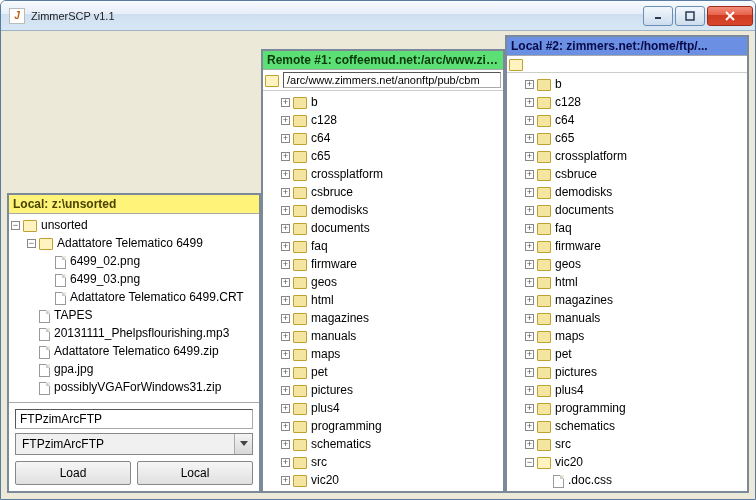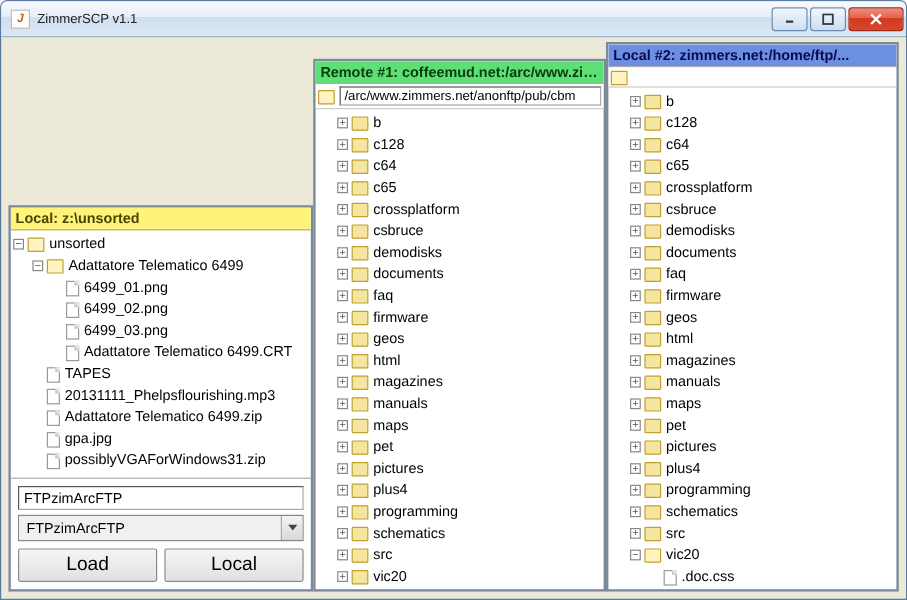--- a/index.html
+++ b/index.html
@@ -186,21 +186,21 @@
   background: linear-gradient(#f4f4f4,#d8d8d8);
   border-left: 1px solid #aaa;
   display: flex; align-items: center; justify-content: center;
 }
 .btn-row { display: flex; gap: 6px; }
 .btn {
   flex: 1;
   padding: 4px 15px;
   border: 1px solid #888;
   background: linear-gradient(#f6f6f6,#e0e0e0);
-  font-size: 16px;
+  font-size: 12px;
   text-align: center;
   cursor: pointer;
   border-radius: 2px;
 }
 </style>
 </head>
 <body>
 
 <div class="window">
   <div class="titlebar">
@@ -240,26 +240,20 @@
           <div class="tree-row">
             <span class="indent" style="width: 16px;"></span>
             <span class="toggle">−</span>
             <span class="node-icon folder open"></span>
             <span>Adattatore Telematico 6499</span>
           </div>
           <div class="tree-row">
             <span class="indent" style="width: 32px;"></span>
             <span class="toggle leaf"></span>
             <span class="node-icon file"></span>
-            <span>6499_01.png</span>
-          </div>
-          <div class="tree-row">
-            <span class="indent" style="width: 32px;"></span>
-            <span class="toggle leaf"></span>
-            <span class="node-icon file"></span>
             <span>6499_02.png</span>
           </div>
           <div class="tree-row">
             <span class="indent" style="width: 32px;"></span>
             <span class="toggle leaf"></span>
             <span class="node-icon file"></span>
             <span>6499_03.png</span>
           </div>
           <div class="tree-row">
             <span class="indent" style="width: 32px;"></span>

